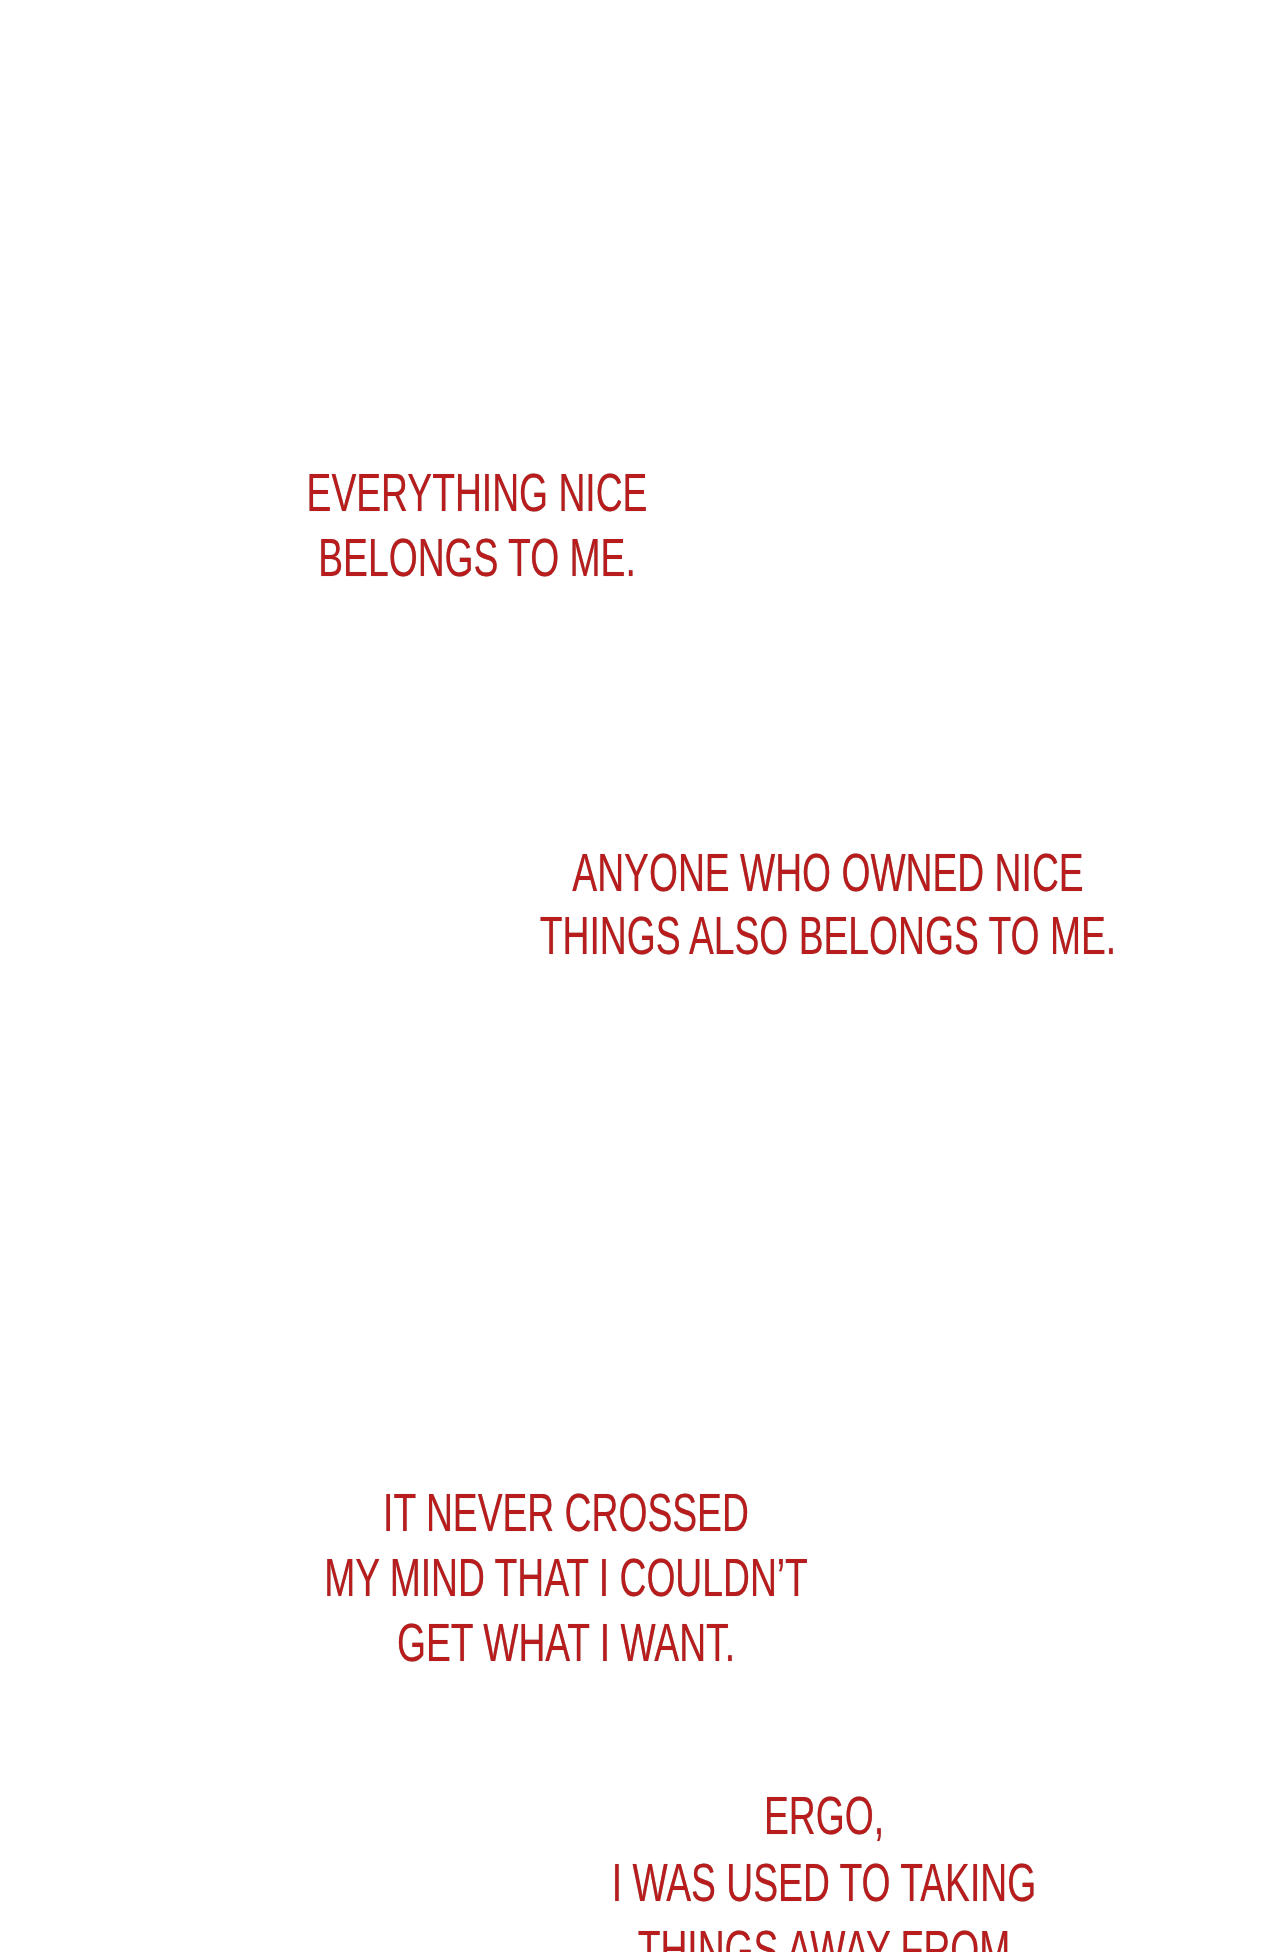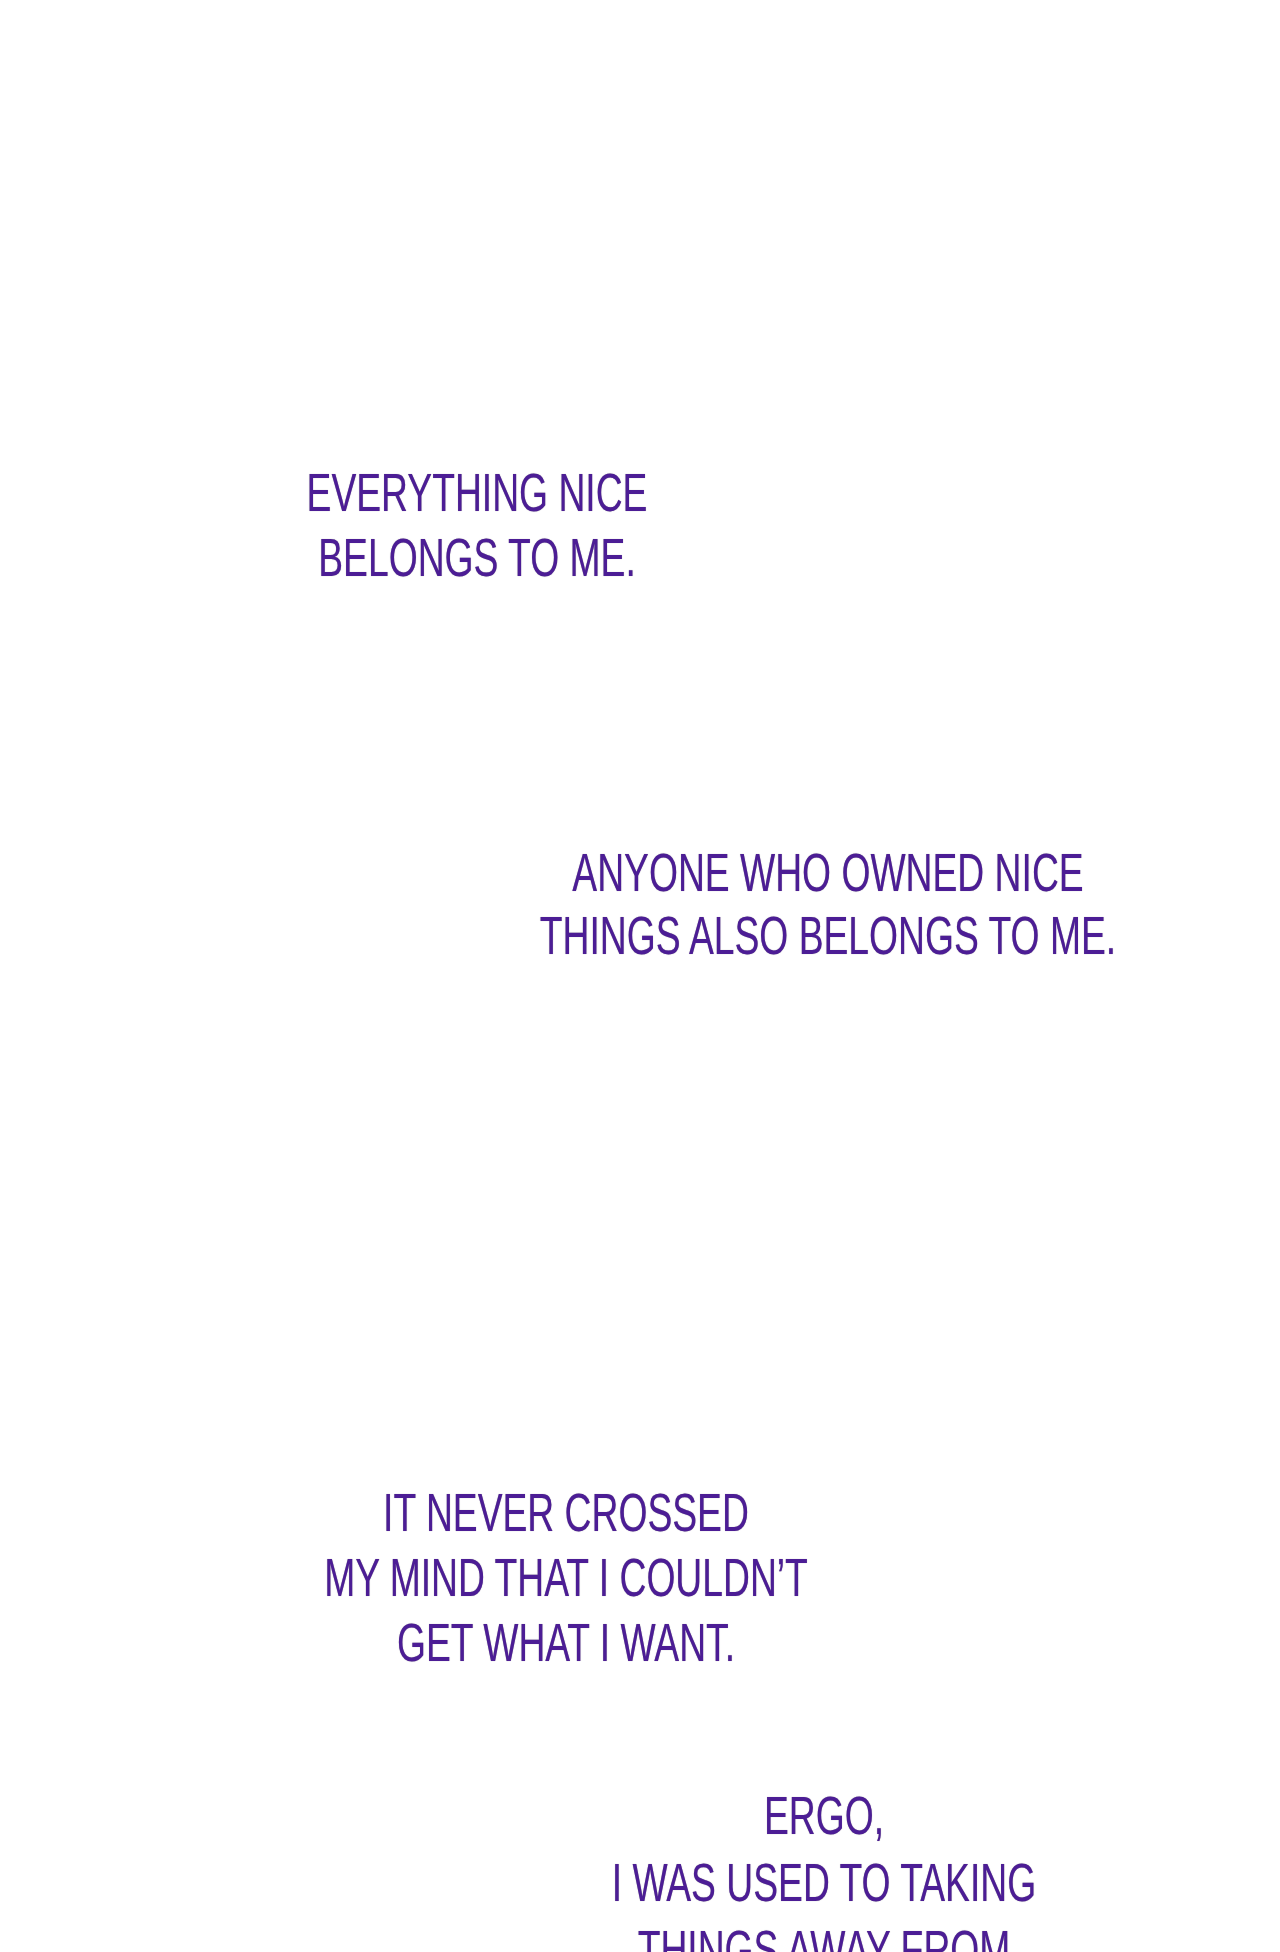--- a/index.html
+++ b/index.html
@@ -8,21 +8,21 @@
     background: #ffffff;
   }
 
   .page {
     position: relative;
     width: 1280px;
     height: 1952px;
     background: #ffffff;
     overflow: hidden;
     font-family: "Liberation Sans", sans-serif;
-    color: #4c1d95;
+    color: #b91c1c;
   }
 
   
   .narration {
     position: absolute;
     text-align: center;
     white-space: nowrap;
     font-size: 54px;
     font-weight: 400;
     letter-spacing: 0px;

